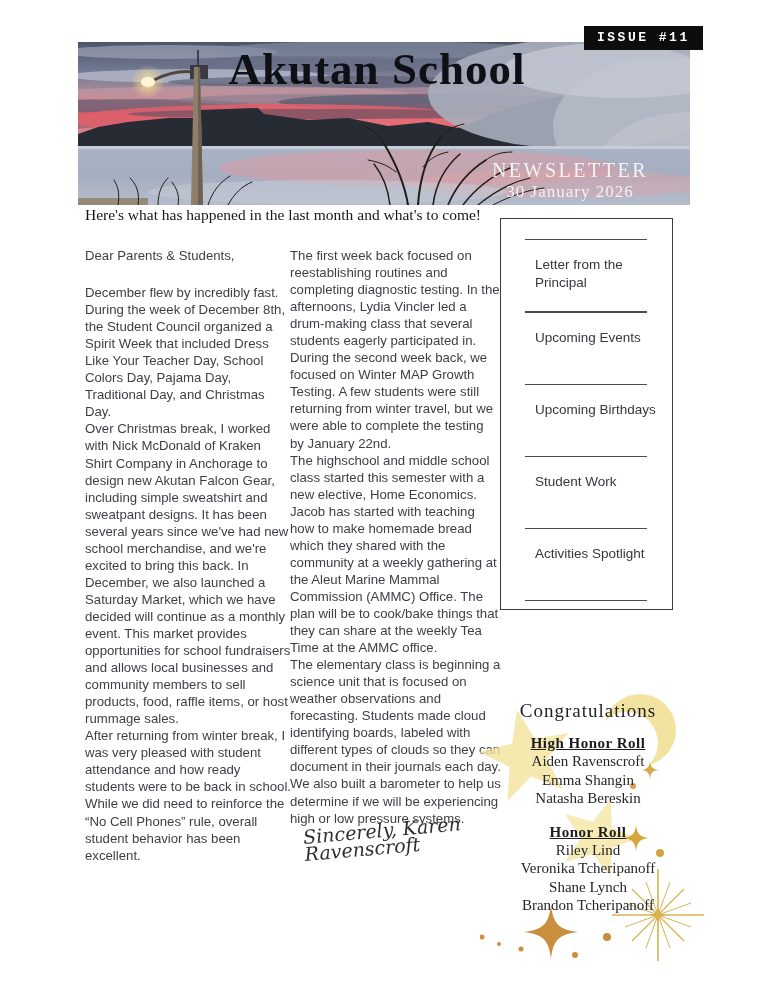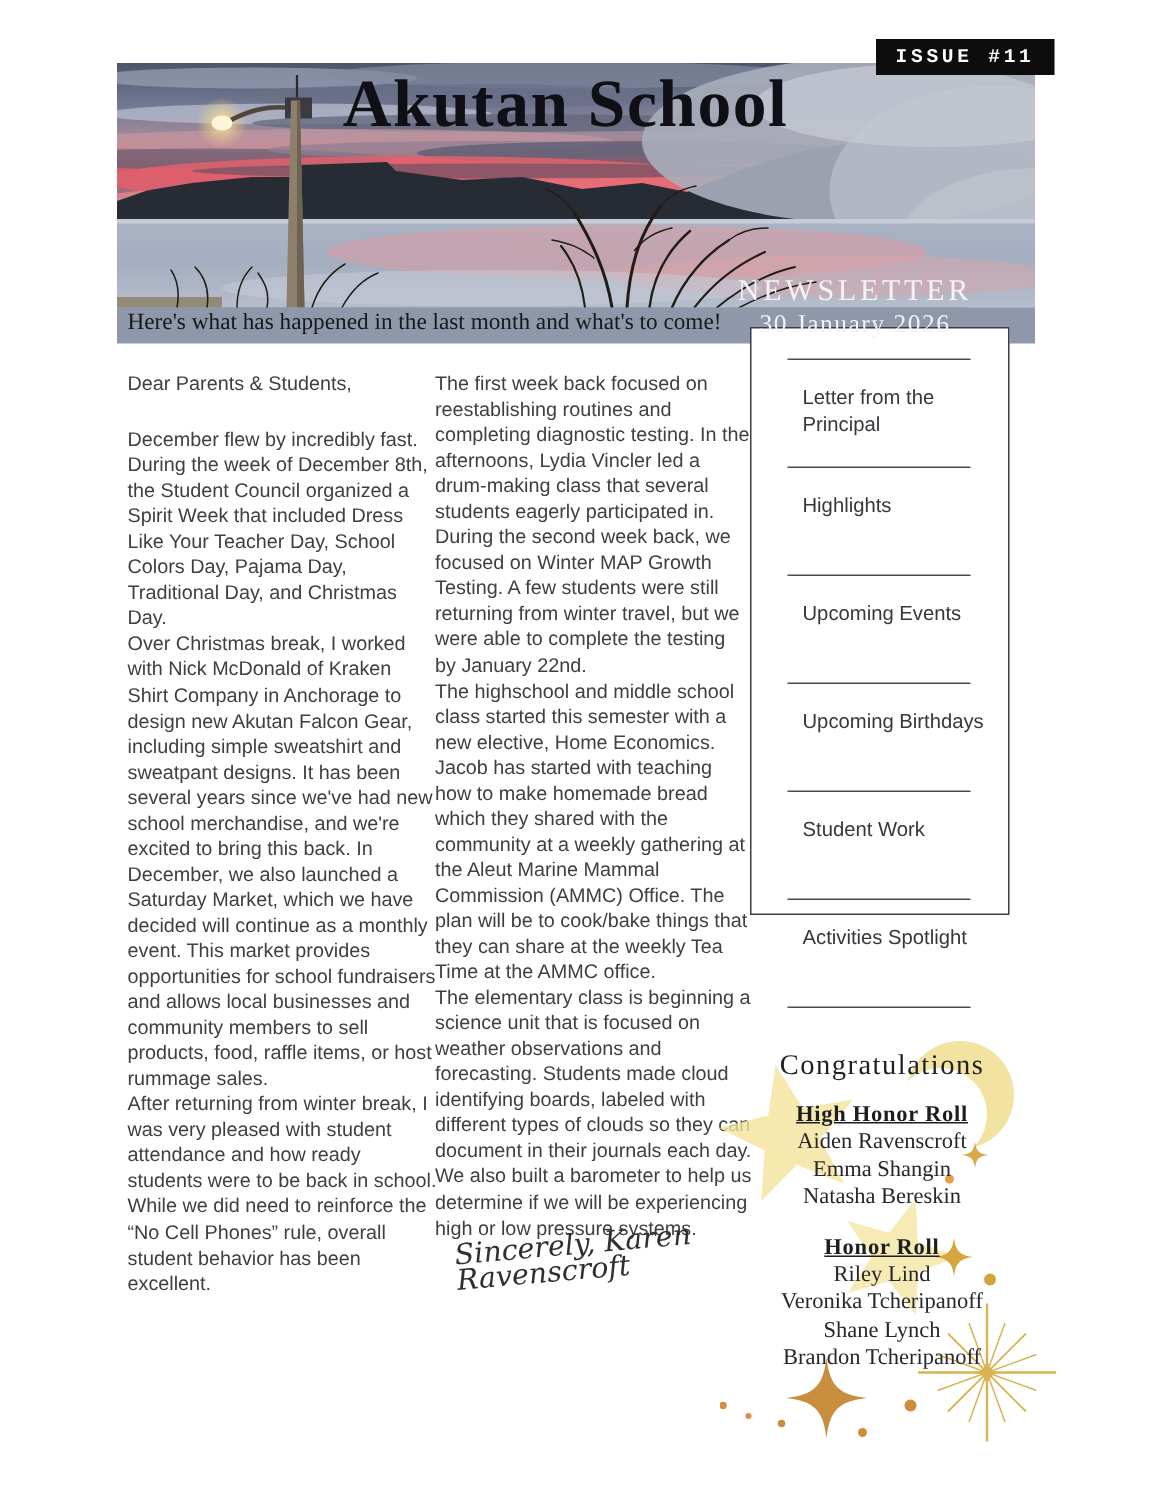--- a/index.html
+++ b/index.html
@@ -2,21 +2,21 @@
 <html><head>
 <meta charset="utf-8">
 <style>
   html,body{margin:0;padding:0;background:#ffffff;}
   .page{position:relative;width:773px;height:1000px;background:#ffffff;overflow:hidden;
         font-family:"Liberation Sans",sans-serif;}
   
   .issue-badge{position:absolute;left:584px;top:26px;height:24px;z-index:6;
     background:#0d0d0d;color:#ffffff;font-family:Liberation Mono, monospace;
     font-weight:bold;font-size:13px;letter-spacing:2.5px;line-height:24px;padding:0 13px;}
-  .banner{position:absolute;left:78px;top:42px;width:612px;height:187px;overflow:hidden;background:#8f98ab;}
+  .banner{position:absolute;left:78px;top:42px;width:612px;height:163px;overflow:hidden;background:#8f98ab;}
   .banner svg{position:absolute;left:0;top:0;}
   .masthead{position:absolute;top:1px;left:0;right:14px;text-align:center;z-index:3;
     font-family:"Liberation Serif",serif;font-weight:600;font-size:45px;color:#0f0f16;letter-spacing:1px;}
   .nl-block{position:absolute;right:42px;bottom:3px;z-index:3;text-align:center;
     font-family:"Liberation Serif",serif;color:#f3f2f4;}
   .nl-label{font-size:20px;letter-spacing:2.5px;}
   .nl-date{font-size:17px;letter-spacing:1px;}
   .tagline{position:absolute;left:85px;top:206px;z-index:3;
     font-family:"Liberation Serif",serif;font-size:15.5px;color:#17171d;}
   
@@ -160,21 +160,20 @@
     <p>During the second week back, we focused on Winter MAP Growth Testing. A few students were still returning from winter travel, but we were able to complete the testing by January 22nd.</p>
     <p>The highschool and middle school class started this semester with a new elective, Home Economics.  Jacob has started with teaching how to make homemade bread which they shared with the community at a weekly gathering at the Aleut Marine Mammal Commission (AMMC) Office.  The plan will be to cook/bake things that they can share at the weekly Tea Time at the AMMC office.</p>
     <p>The elementary class is beginning a science unit that is focused on weather observations and forecasting. Students made cloud identifying boards, labeled with different types of clouds so they can document in their journals each day.  We also built a barometer to help us determine if we will be experiencing high or low pressure systems.</p>
     <div class="signature">Sincerely, Karen Ravenscroft</div>
   </div>
 
   <div class="toc-box">
     <div class="tline"></div>
     <div class="toc-item">Letter from the Principal</div>
     <div class="tline"></div>
-    <div class="toc-item">Highlights</div>
     <div class="tline"></div>
     <div class="toc-item">Upcoming Events</div>
     <div class="tline"></div>
     <div class="toc-item">Upcoming Birthdays</div>
     <div class="tline"></div>
     <div class="toc-item">Student Work</div>
     <div class="tline"></div>
     <div class="toc-item">Activities Spotlight</div>
     <div class="tline"></div>
   </div>

